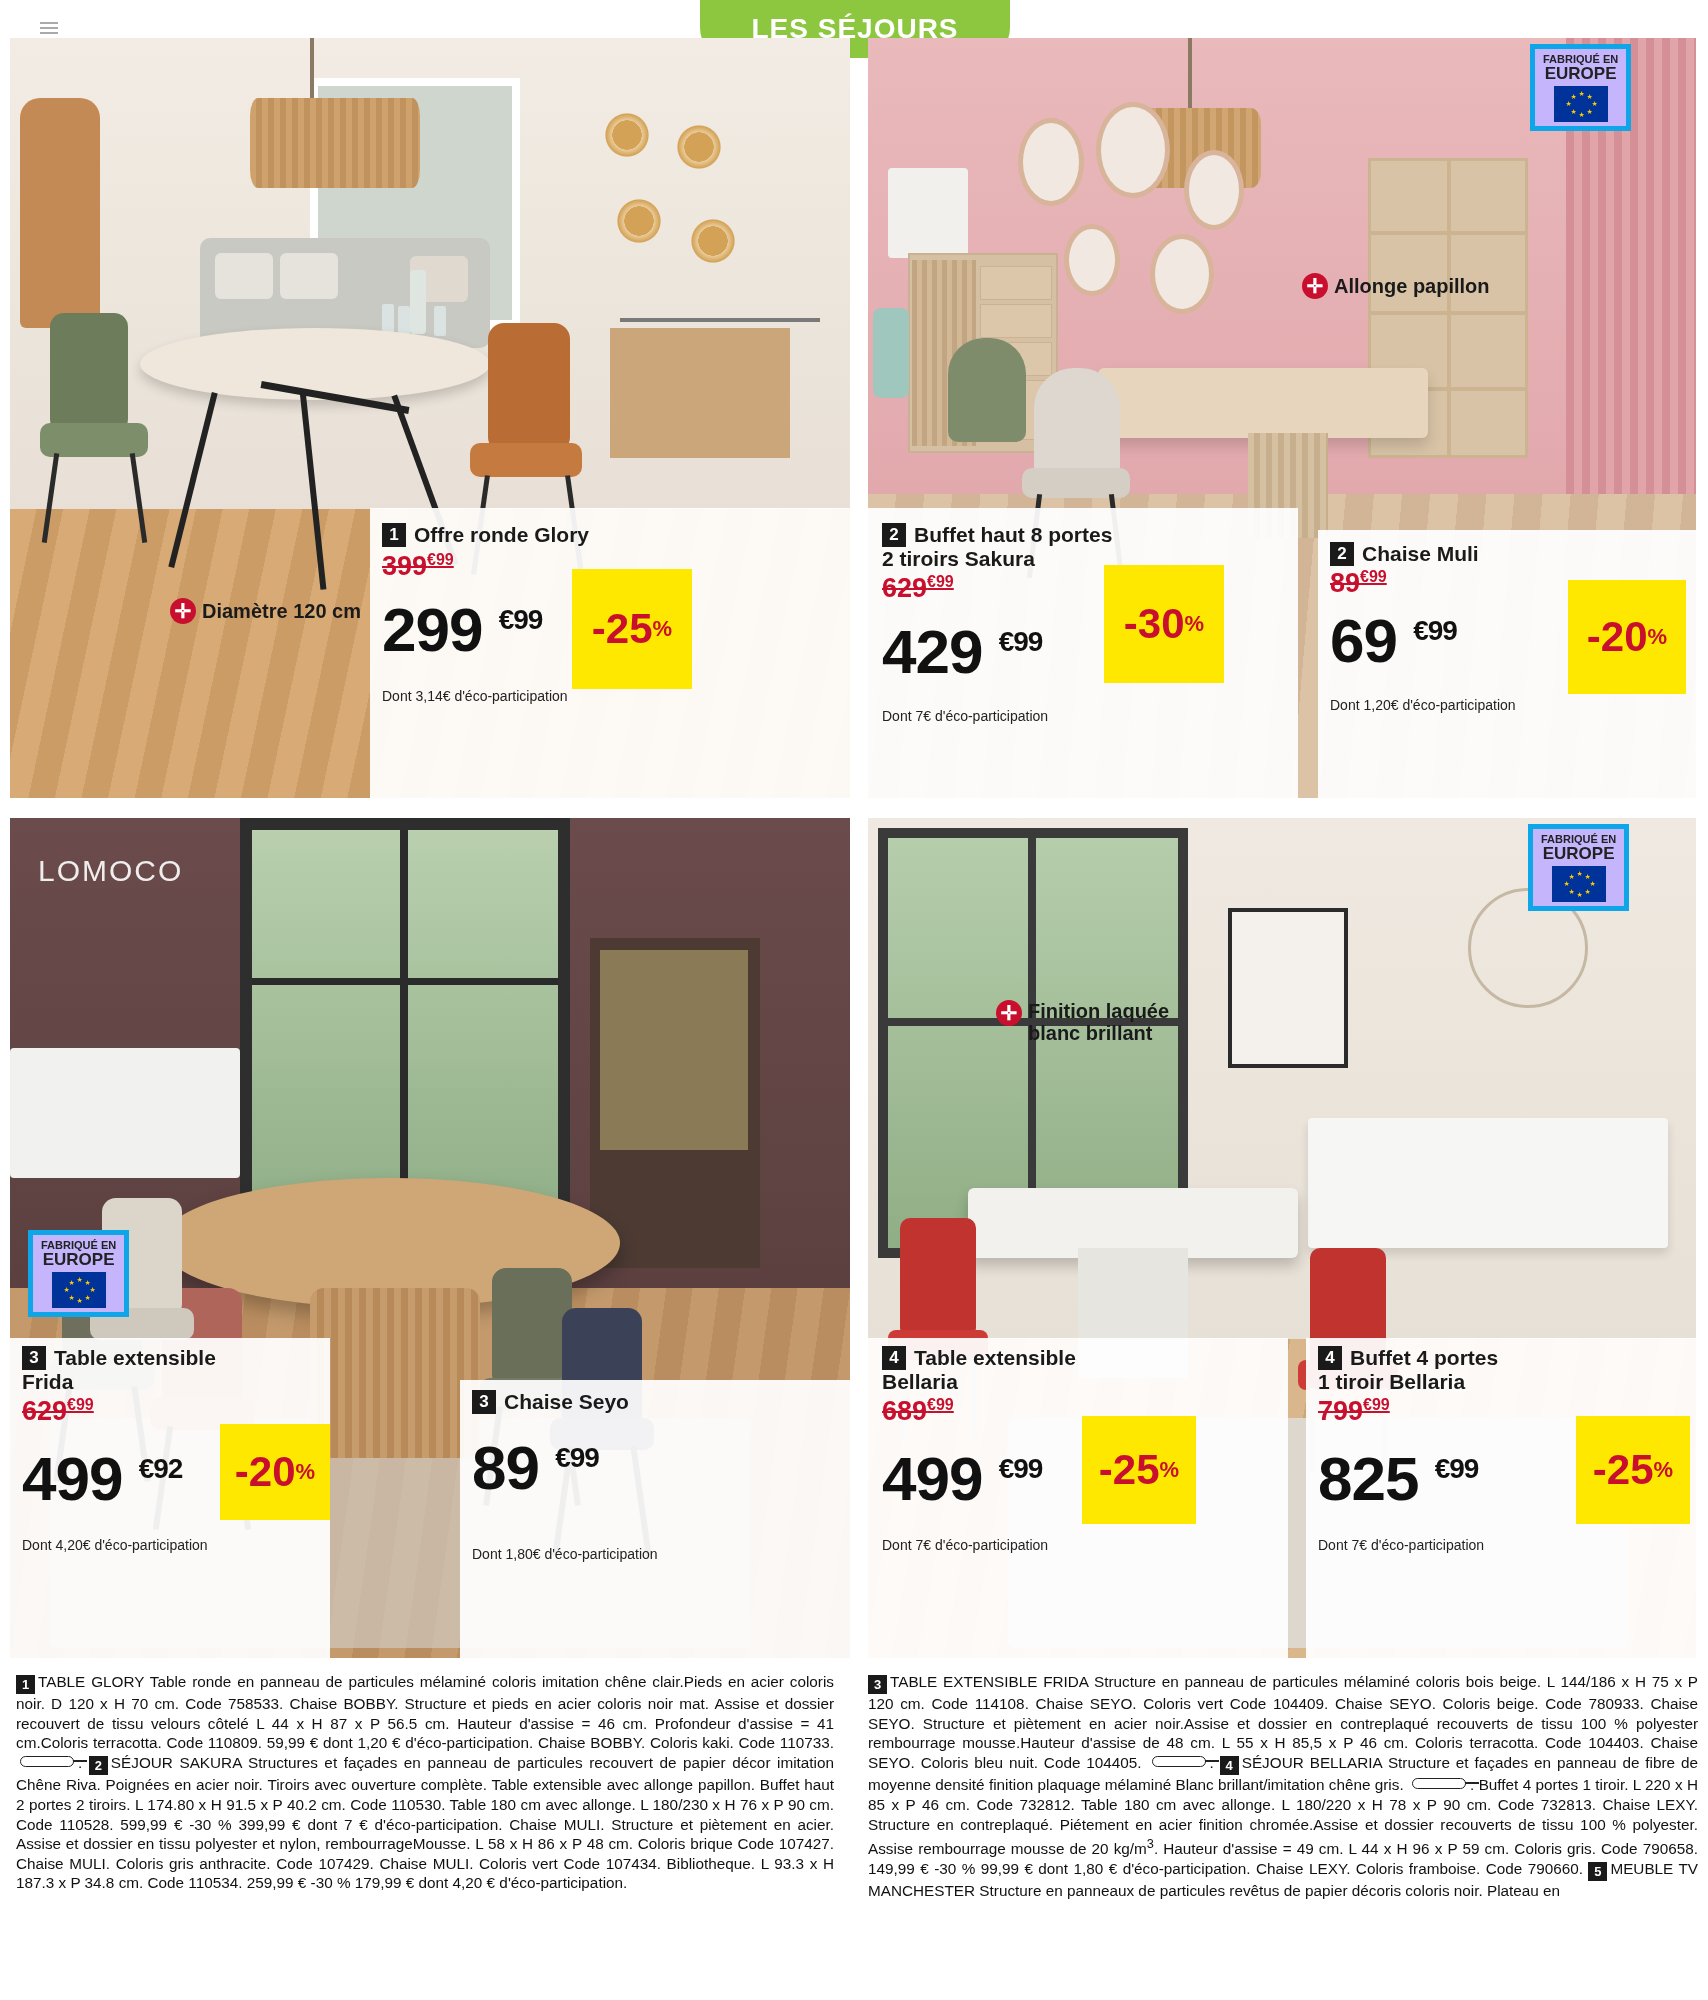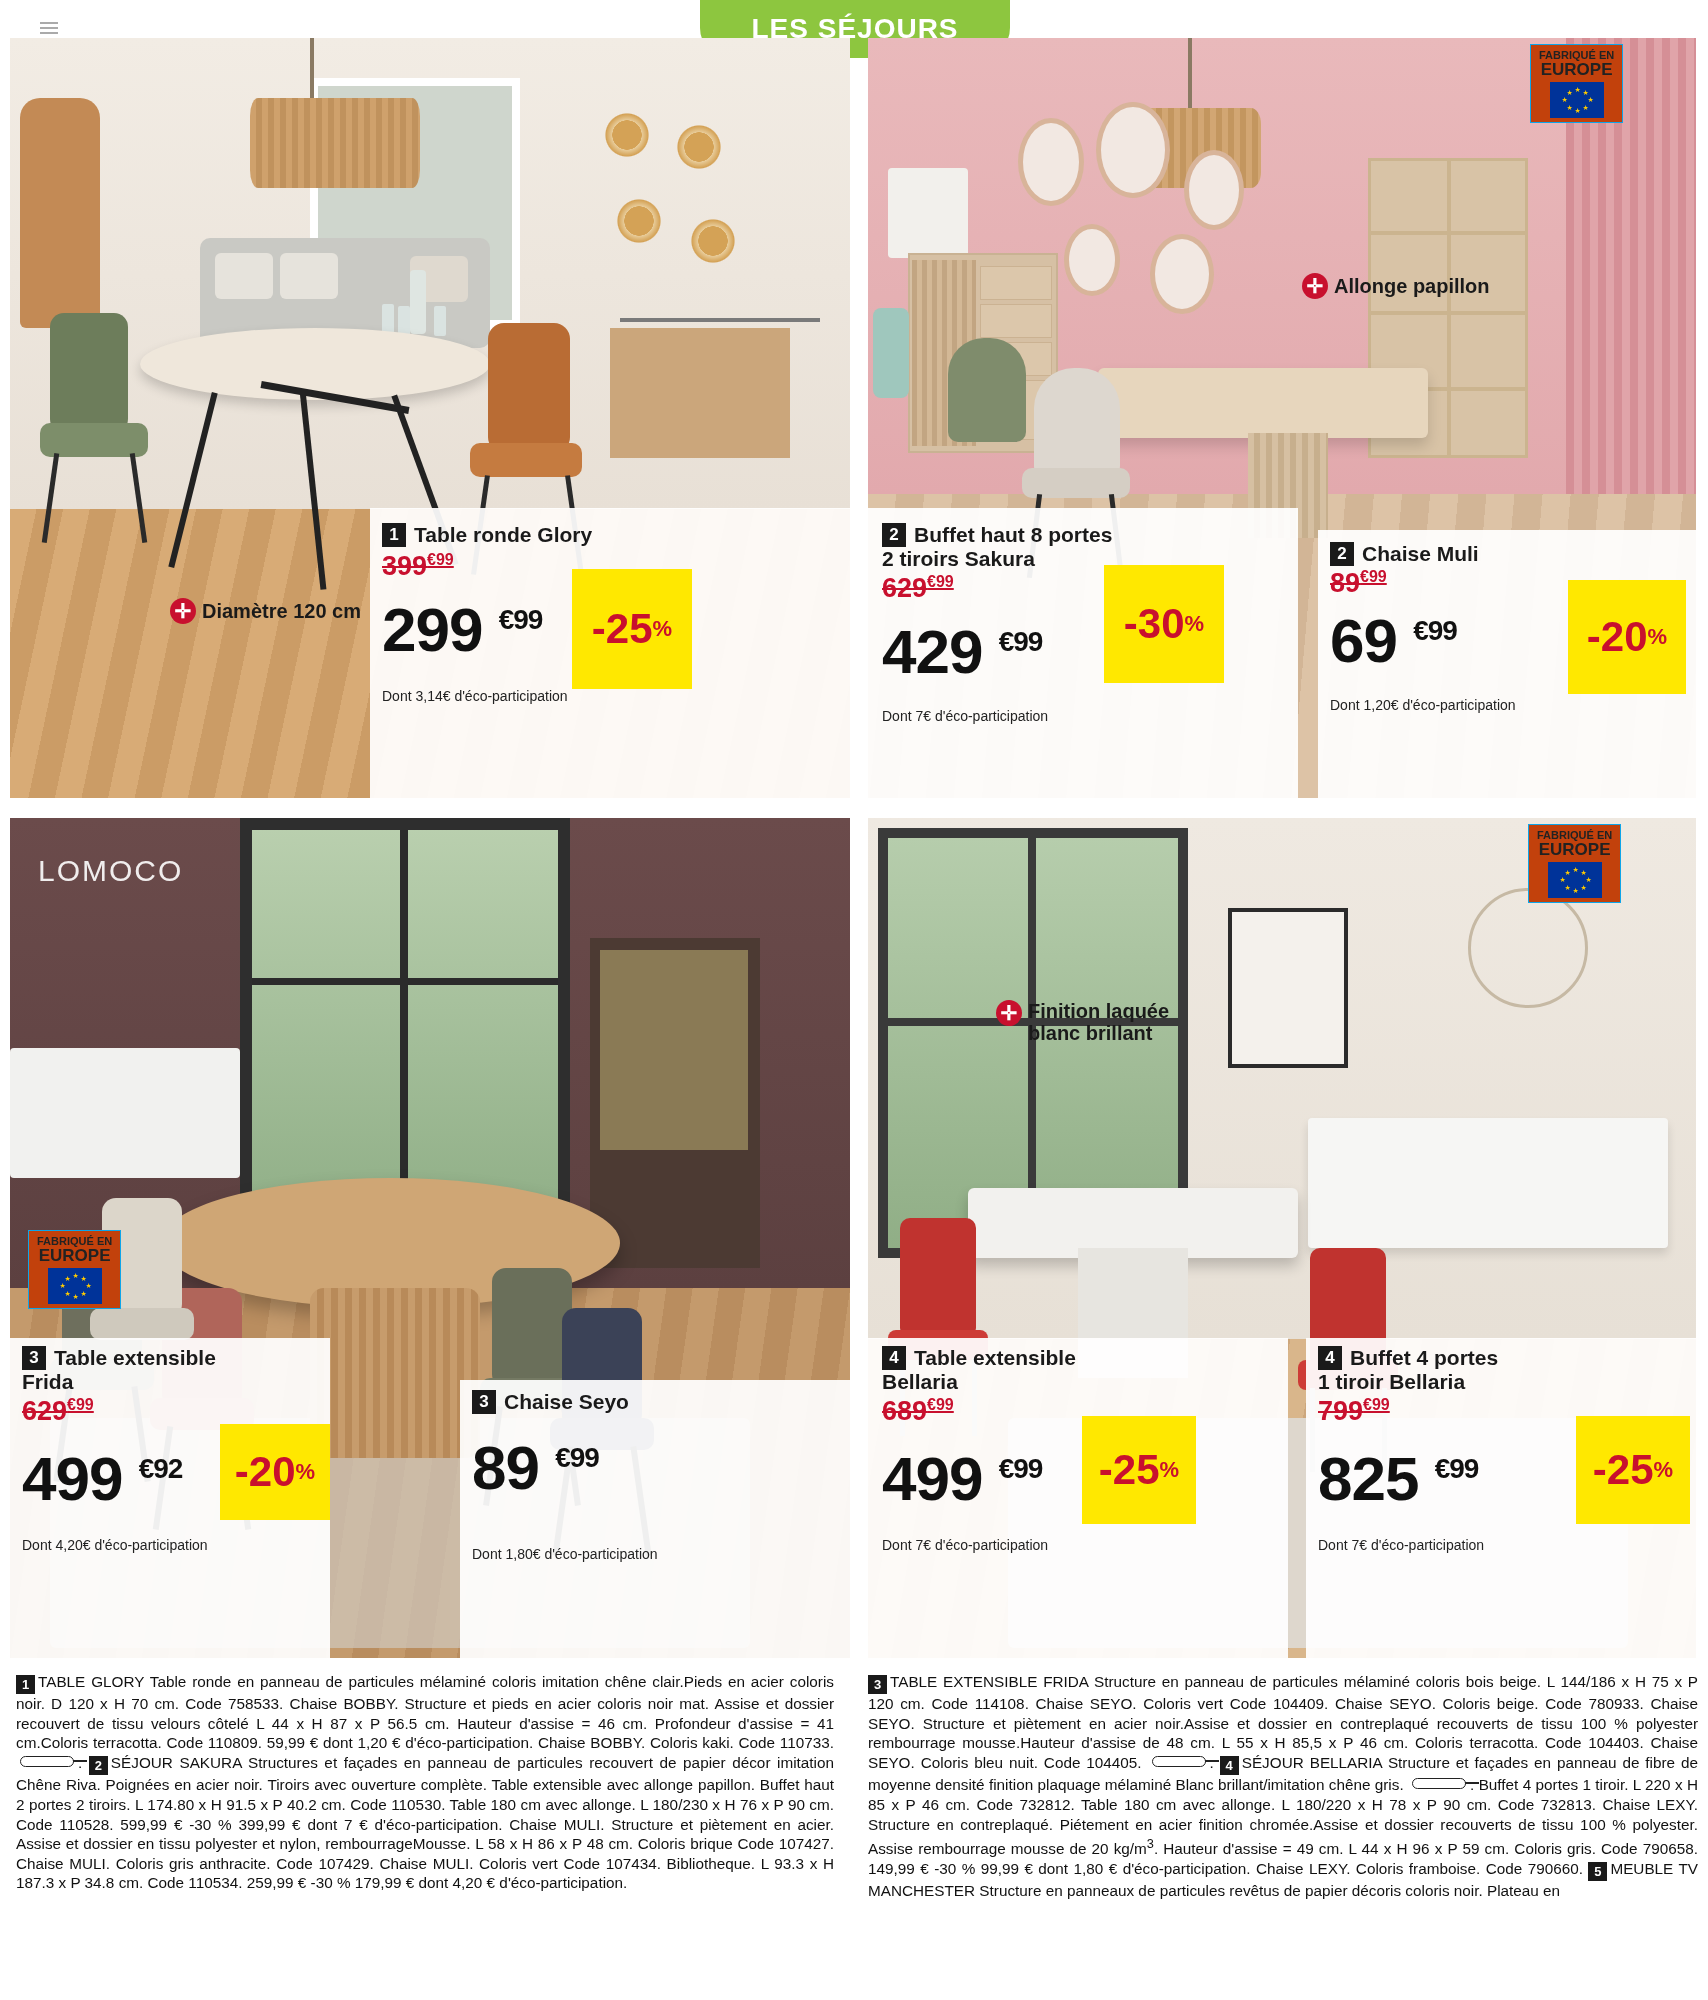--- a/index.html
+++ b/index.html
@@ -138,21 +138,21 @@
   .old sup { font-size: 16px; }
   .newprice { font-size: 62px; font-weight: bold; color: #111; letter-spacing: -1px; line-height: 64px; }
   .newprice sup { font-size: 28px; vertical-align: super; }
   .eco { font-size: 14px; color: #222; }
   .disc { background: #ffe800; color: #c8102e; font-weight: bold; display:flex; align-items:center; justify-content:center; }
   .disc span { font-size: 42px; }
   .disc sup { font-size: 22px; }
   .whitecard { position:absolute; background: rgba(255,255,255,.93); }
 
   
-  .euro { position: absolute; background: #c2410c; border: 1px solid #0ea5e9; padding: 4px 8px; text-align: center; }
+  .euro { position: absolute; background: #c4b5fd; border: 5px solid #0ea5e9; padding: 4px 8px; text-align: center; }
   .euro .t1 { font-size: 11px; font-weight: bold; color:#222; line-height:12px; }
   .euro .t2 { font-size: 17px; font-weight: bold; color:#222; line-height:18px; }
   .euroflag { width: 54px; height: 36px; background: #003399; margin: 3px auto 0; position: relative; }
   .euroflag .star { position:absolute; color:#ffcc00; font-size:7px; }
 
   
   .callout { position:absolute; display:flex; align-items:center; gap:6px; }
   .plusico { width: 26px; height: 26px; background:#c8102e; color:#fff; border-radius:50%;
       display:flex; align-items:center; justify-content:center; font-size:20px; font-weight:bold; }
   .calltxt { font-size: 20px; font-weight: bold; color: #1a1a1a; line-height:22px; }
@@ -227,21 +227,21 @@
     </div>
 
     <div class="callout" style="left:160px; top:560px;">
       <div class="plusico">✛</div>
       <div class="calltxt">Diamètre 120 cm</div>
     </div>
 
     <div class="whitecard" style="left:360px;top:470px;width:480px;height:290px;"></div>
     <div class="pricewrap" style="left:372px; top:485px; width:460px;">
       <div class="numbox" style="left:0; top:0;">1</div>
-      <div class="plabel" style="margin-left:32px;">Table ronde Glory</div>
+      <div class="plabel" style="margin-left:32px;">Offre ronde Glory</div>
       <div class="old" style="margin-top:4px;"><span>399</span><sup>€99</sup></div>
       <div class="newprice" style="margin-top:6px;"><span>299</span> <sup>€99</sup></div>
       <div class="eco" style="margin-top:26px;">Dont 3,14€ d'éco-participation</div>
       <div class="disc" style="position:absolute; left:190px; top:46px; width:120px; height:120px;">
         <span>-25</span>
           <sup>%</sup>
       </div>
     </div>
   </div>
 

